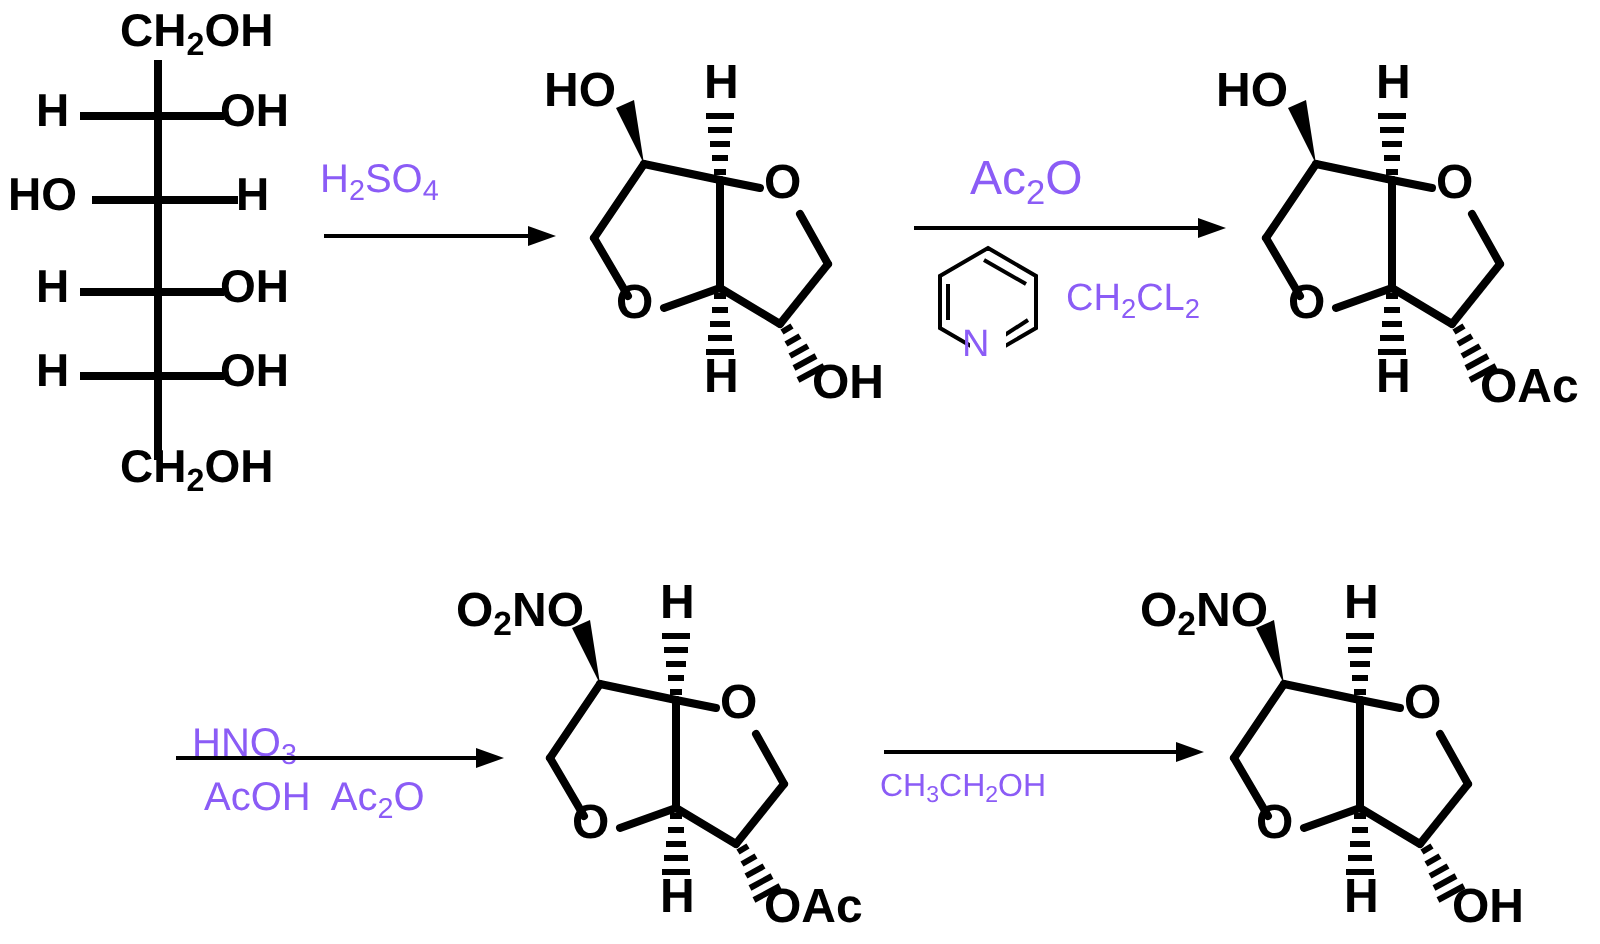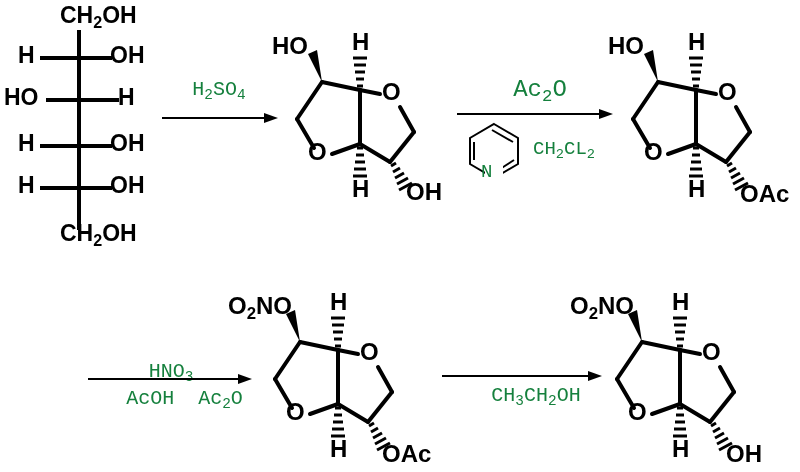--- a/index.html
+++ b/index.html
@@ -27,25 +27,24 @@
     line-height: 1;
   }
   .clabel sub {
     font-size: 0.70em;
     vertical-align: -0.28em;
     font-weight: bold;
   }
 
   
   .reagent {
-    font-family: Liberation Mono, monospace;
-    color: #15803d;
+    font-family: Liberation Sans, sans-serif;
+    color: #8b5cf6;
     white-space: nowrap;
     line-height: 1;
-    text-align: center;
   }
   .reagent sub {
     font-size: 0.72em;
     vertical-align: -0.28em;
   }
 
   
   .vline { background: #000000; }
   .hline { background: #000000; }
 
@@ -283,21 +282,21 @@
     <div class="abs clabel" style="left:36px;top:118px;font-size:24px;">O</div>
     <div class="abs clabel" style="left:80px;top:155px;font-size:24px;">H</div>
     <div class="abs clabel" style="left:132px;top:160px;font-size:24px;">OAc</div>
   </div>
 
   <div class="abs" style="left:440px;top:342px;width:170px;height:72px;">
     <svg class="abs" style="left:0;top:26px;" width="168" height="16">
       <line x1="2" y1="8" x2="152" y2="8" stroke="#000000" stroke-width="2"></line>
       <polygon points="148,3 162,8 148,13" fill="#000000"></polygon>
     </svg>
-    <div class="reagent abs" style="left:17px;top:44px;width:158px;font-size:20px;">
+    <div class="reagent abs" style="left:0px;top:44px;width:158px;font-size:16px;">
       <span>CH</span><sub>3</sub><span>CH</span><sub>2</sub><span>OH</span>
     </div>
   </div>
 
   <div class="abs" style="left:592px;top:282px;width:200px;height:190px;">
     <svg width="200" height="190" viewBox="0 0 200 190">
       <g stroke="#000000" stroke-width="4" fill="none" stroke-linecap="round">
         <line x1="50" y1="60" x2="25" y2="97"></line>
         <line x1="25" y1="97" x2="42" y2="126"></line>
         <line x1="60" y1="132" x2="88" y2="122"></line>

